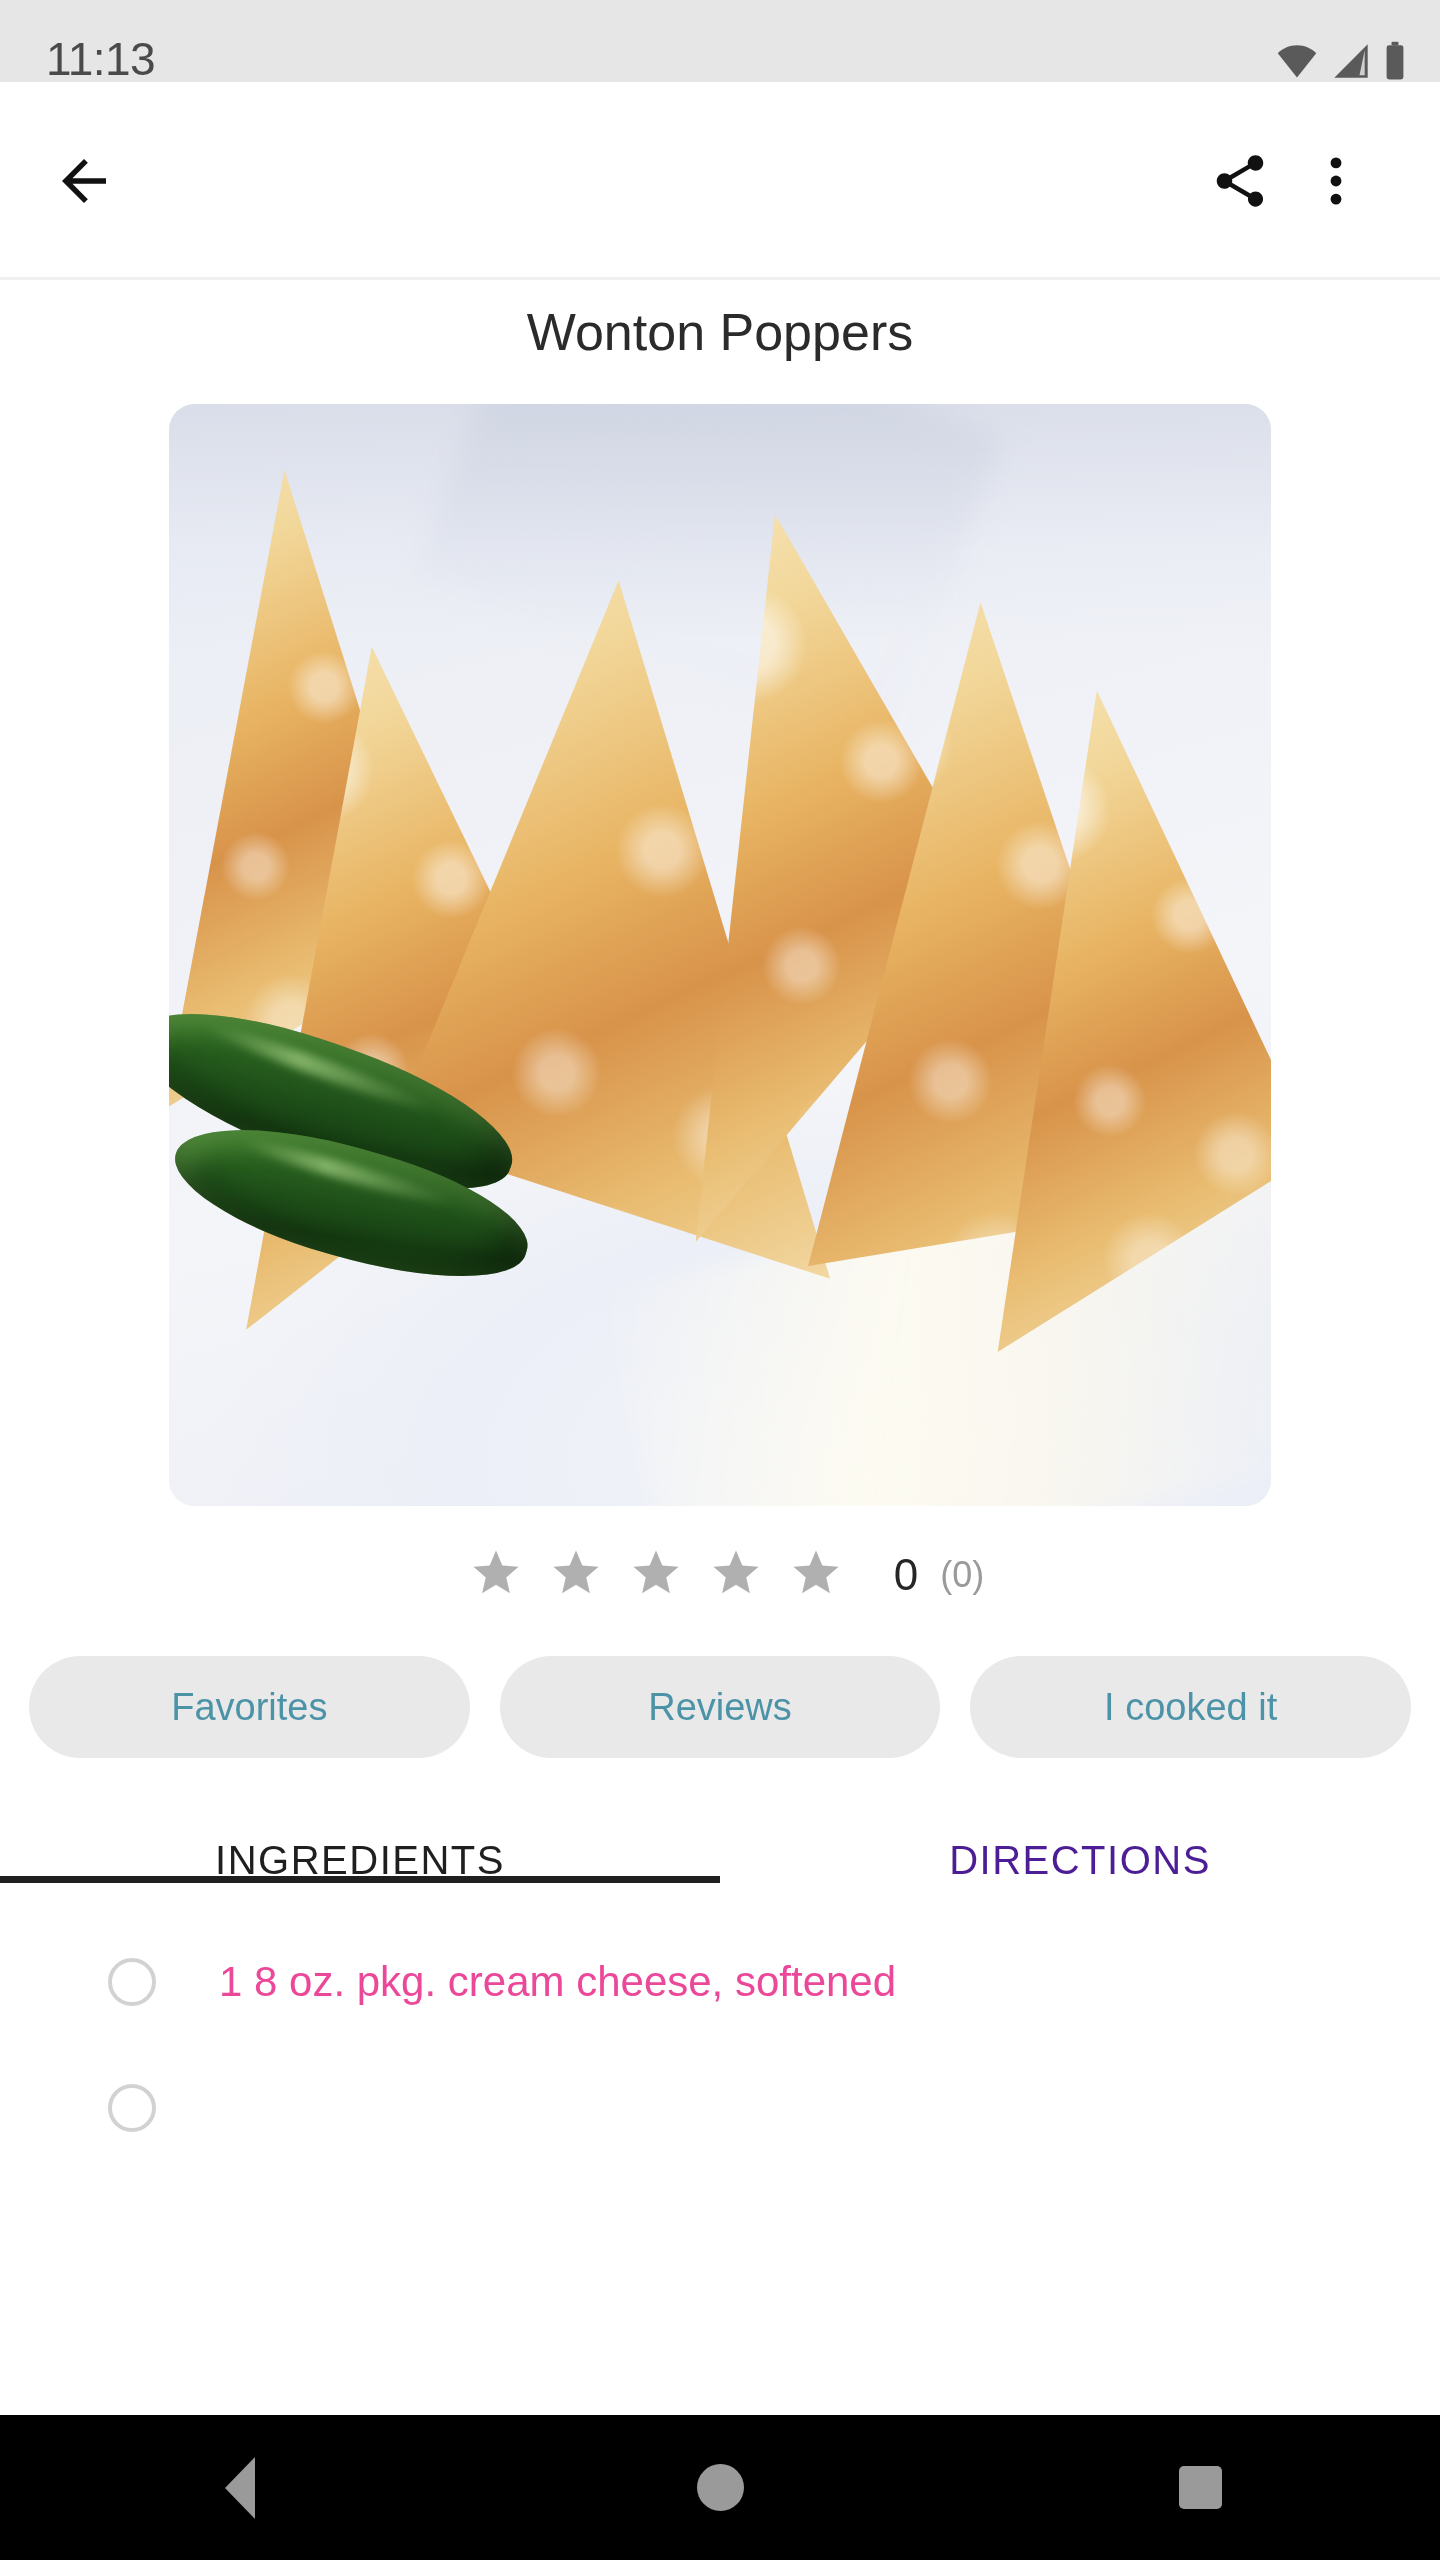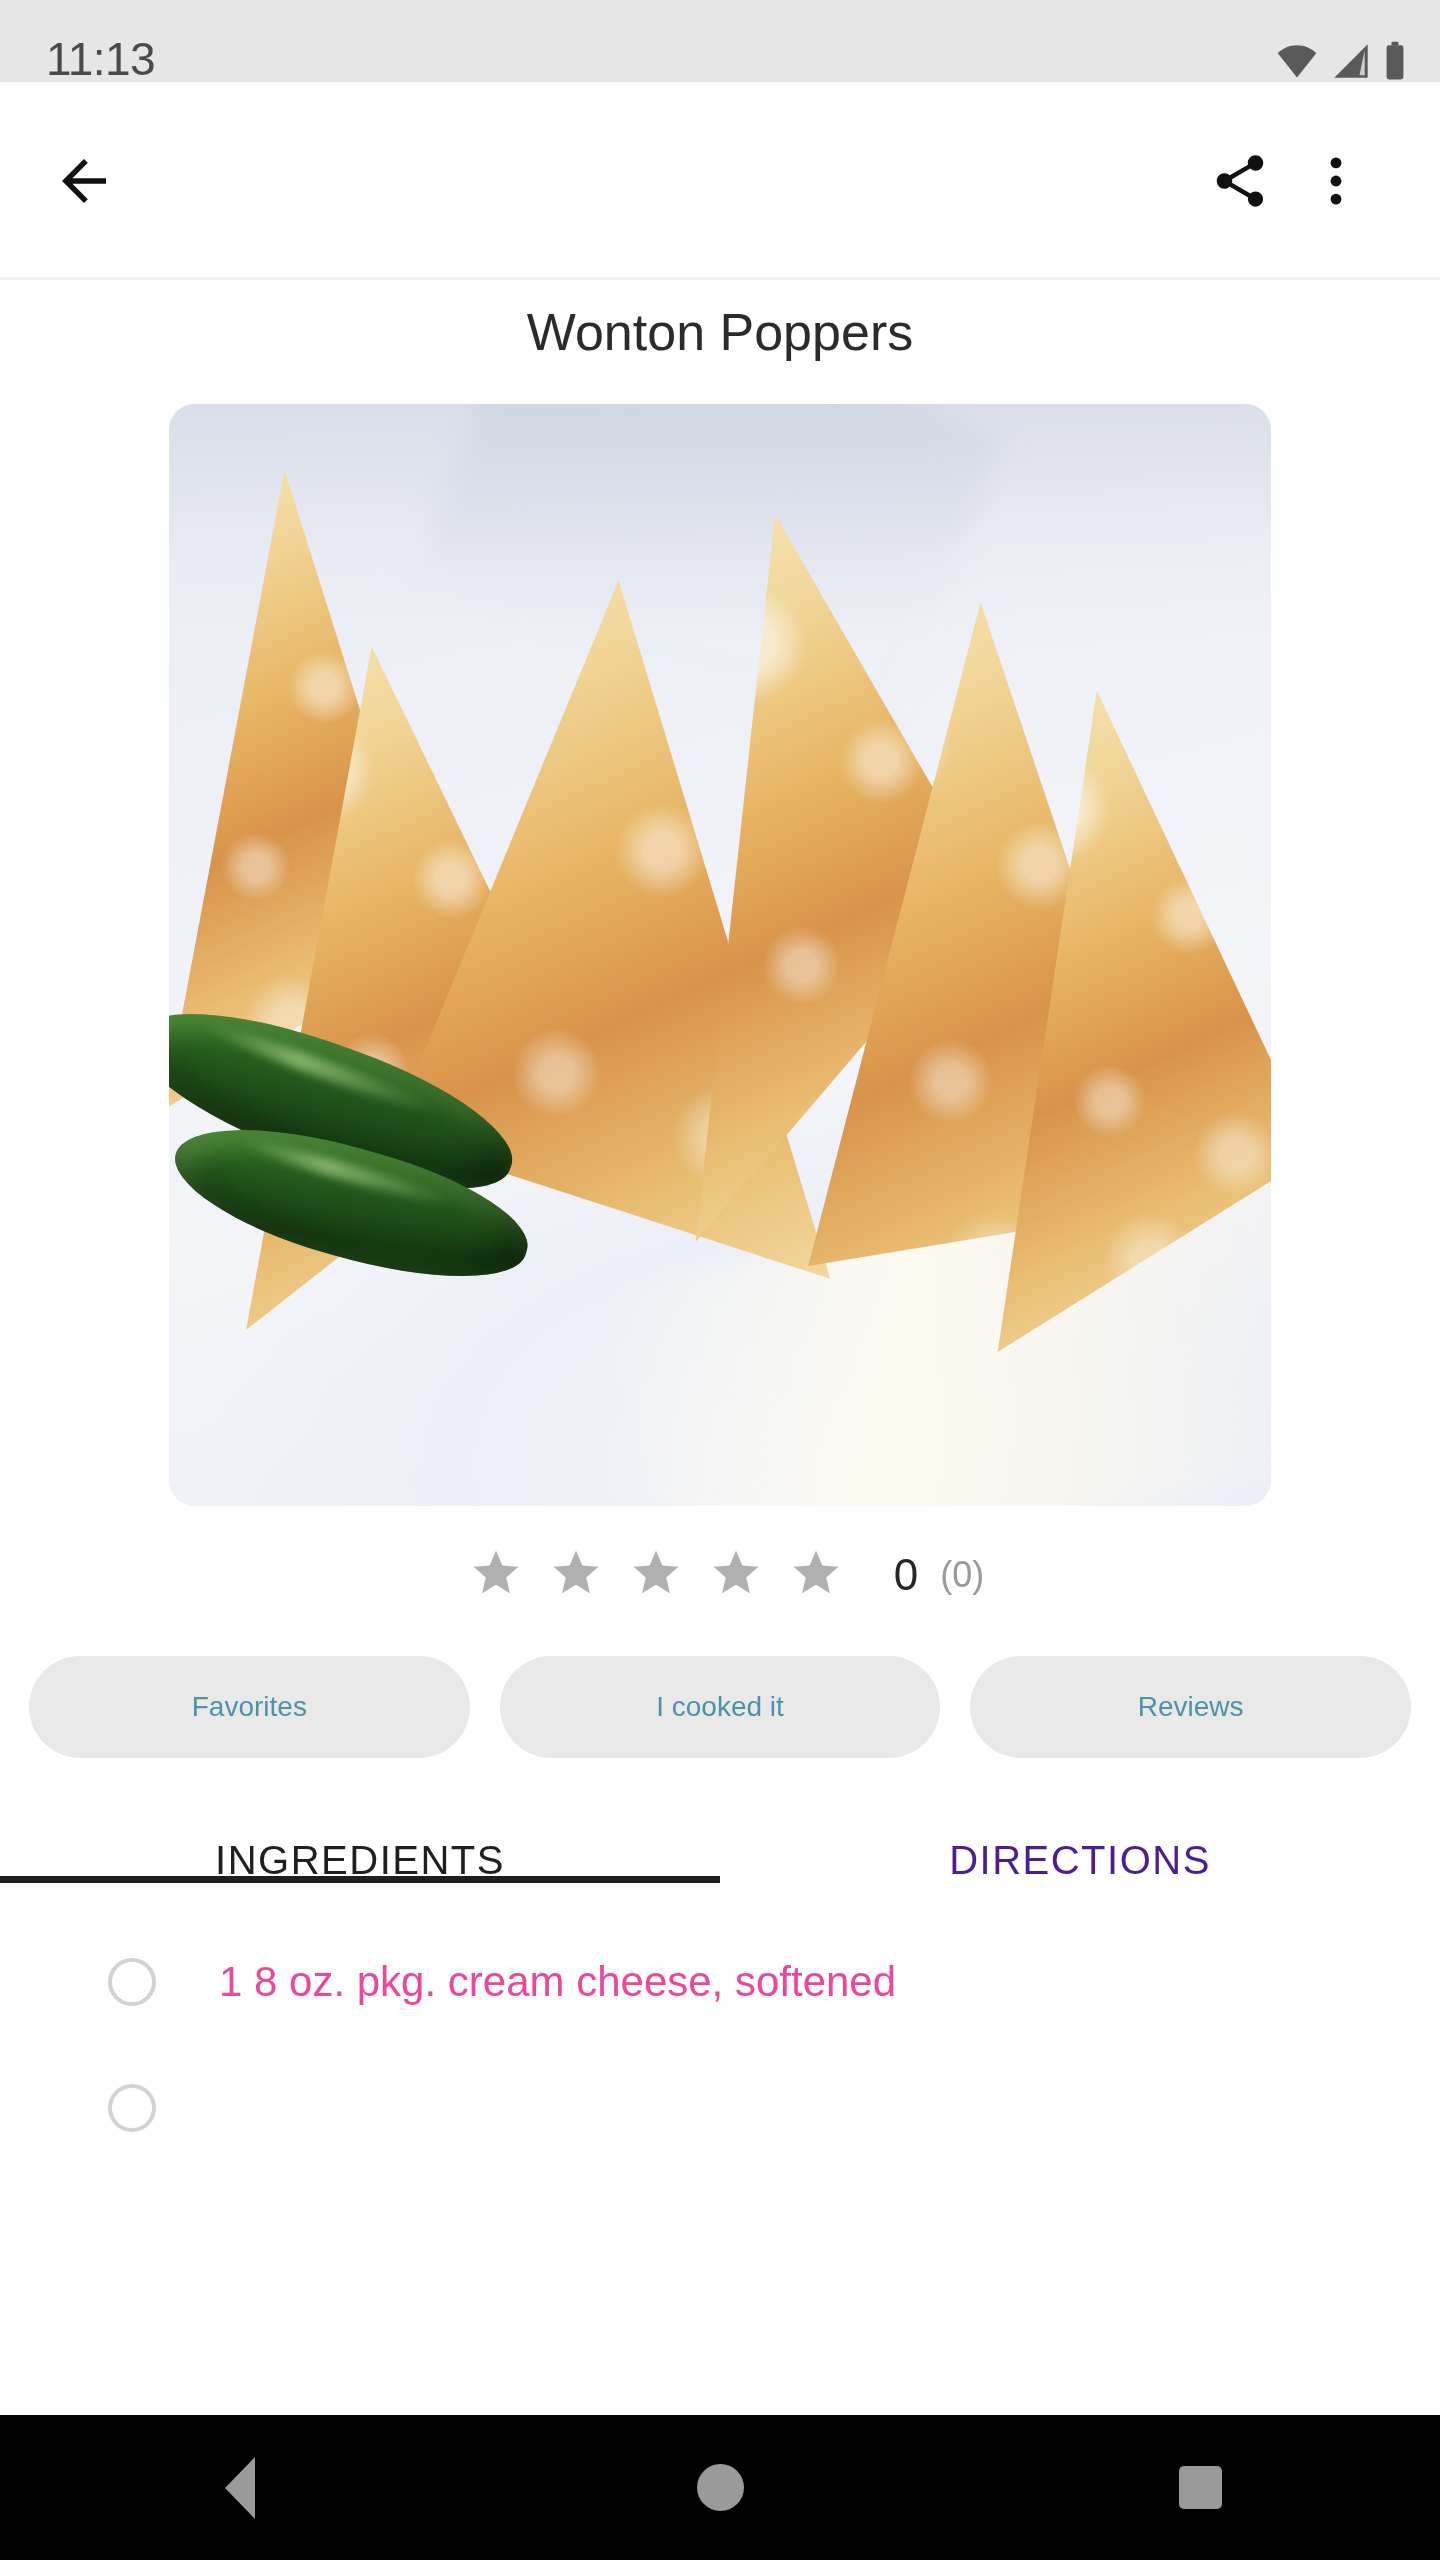--- a/index.html
+++ b/index.html
@@ -201,21 +201,21 @@
     padding: 0 29px;
     margin-top: 52px;
   }
   .pill {
     flex: 1 1 0;
     height: 102px;
     border-radius: 51px;
     background: #e9e9e9;
     border: none;
     color: #4c93a8;
-    font-size: 28px;
+    font-size: 38px;
     font-family: "Liberation Sans", sans-serif;
     display: flex;
     align-items: center;
     justify-content: center;
     cursor: pointer;
   }
 
   
   .tabs {
     display: flex;
@@ -416,22 +416,22 @@
         <svg width="54" height="54" viewBox="0 0 24 24">
             <path d="M12 17.27L18.18 21l-1.64-7.03L22 9.24l-7.19-.61L12 2 9.19 8.63 2 9.24l5.46 4.73L5.82 21z" fill="#b0b0b0"></path>
           </svg>
       </span>
       <span class="rating-value">0</span>
       <span class="rating-count">(0)</span>
     </div>
 
     <div class="actions-row">
       <button class="pill">Favorites</button>
+      <button class="pill">Reviews</button>
       <button class="pill">I cooked it</button>
-      <button class="pill">Reviews</button>
     </div>
 
     <div class="tabs">
       <div class="tab active">INGREDIENTS</div>
       <div class="tab inactive">DIRECTIONS</div>
       <div class="tab-indicator"></div>
     </div>
 
     <div class="ingredients">
       <div class="ingredient-row">

